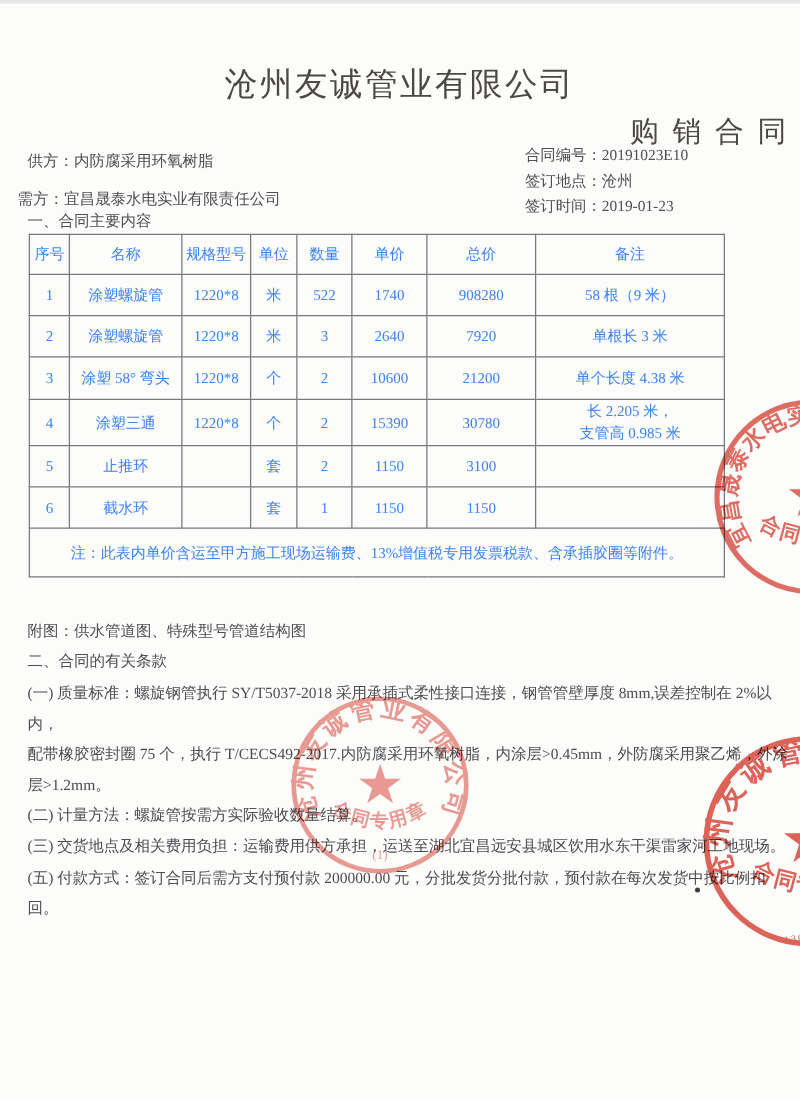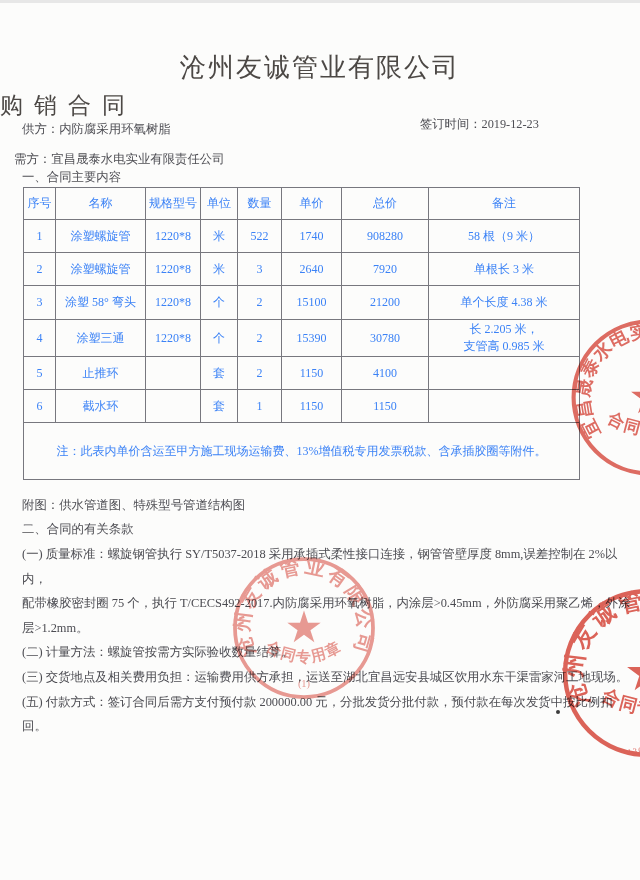--- a/index.html
+++ b/index.html
@@ -4,21 +4,21 @@
 <style>
   html,body{margin:0;padding:0;background:#ffffff;}
   .page{
     position:relative;width:640px;height:880px;overflow:hidden;
     background:#fcfcfb;color:#4e4e54;
     font-family:"Liberation Serif","DejaVu Serif",serif;
   }
   .edge-strip{position:absolute;left:0;top:0;width:640px;height:3px;background:#e7e7e7;}
   .abs{position:absolute;}
   .title1{left:0;top:50px;width:640px;text-align:center;font-size:26px;letter-spacing:2px;color:#4c4845;}
-  .title2{left:0;top:90px;width:640px;text-align:left;font-size:23px;letter-spacing:11px;color:#4c4845;}
+  .title2{left:0;top:90px;width:640px;text-align:right;font-size:23px;letter-spacing:11px;color:#4c4845;}
   .line{font-size:12.4px;white-space:nowrap;}
   .meta{left:420px;width:215px;line-height:20.5px;font-size:12.3px;}
   .meta div{white-space:nowrap;}
   table.goods{
     position:absolute;left:23px;top:187px;width:556px;
     border-collapse:collapse;table-layout:fixed;
     font-size:12px;color:#3b82f6;
   }
   table.goods td,table.goods th{
     border:1.2px solid #77777e;text-align:center;vertical-align:middle;
@@ -49,21 +49,23 @@
 <div class="page">
   <div class="edge-strip"></div>
 
   <div class="abs title1">沧州友诚管业有限公司</div>
   <div class="abs title2">购销合同</div>
 
   <div class="abs line" style="left:22px;top:121px;">供方：内防腐采用环氧树脂</div>
   <div class="abs line" style="left:14px;top:151px;">需方：宜昌晟泰水电实业有限责任公司</div>
 
   <div class="abs meta" style="top:114px;">
-    <div>签订时间：2019-12-23</div>
+    <div>合同编号：20191023E10</div>
+    <div>签订地点：沧州</div>
+    <div>签订时间：2019-01-23</div>
   </div>
 
   <div class="abs line" style="left:22px;top:169px;">一、合同主要内容</div>
 
   <table class="goods">
     <colgroup>
       <col style="width:32px">
         <col style="width:90px">
         <col style="width:55px">
         <col style="width:37px">
@@ -102,21 +104,21 @@
       <td>2640</td>
       <td>7920</td>
       <td>单根长 3 米</td>
     </tr>
     <tr style="height:34px">
       <td>3</td>
       <td>涂塑 58° 弯头</td>
       <td>1220*8</td>
       <td>个</td>
       <td>2</td>
-      <td>15100</td>
+      <td>10600</td>
       <td>21200</td>
       <td>单个长度 4.38 米</td>
     </tr>
     <tr style="height:34px">
       <td>4</td>
       <td>涂塑三通</td>
       <td>1220*8</td>
       <td>个</td>
       <td>2</td>
       <td>15390</td>
@@ -124,34 +126,34 @@
       <td>长 2.205 米，
 支管高 0.985 米</td>
     </tr>
     <tr style="height:33px">
       <td>5</td>
       <td>止推环</td>
       <td></td>
       <td>套</td>
       <td>2</td>
       <td>1150</td>
-      <td>4100</td>
+      <td>3100</td>
       <td></td>
     </tr>
     <tr style="height:33px">
       <td>6</td>
       <td>截水环</td>
       <td></td>
       <td>套</td>
       <td>1</td>
       <td>1150</td>
       <td>1150</td>
       <td></td>
     </tr>
-    <tr style="height:57px">
+    <tr style="height:39px">
       <td colspan="8" class="note-cell">注：此表内单价含运至甲方施工现场运输费、13%增值税专用发票税款、含承插胶圈等附件。</td>
     </tr>
   </tbody>
     </table>
 
   <div class="abs line" style="left:22px;top:497px;">附图：供水管道图、特殊型号管道结构图</div>
   <div class="abs line" style="left:22px;top:521px;">二、合同的有关条款</div>
 
   <div class="abs terms">
     <div class="term">(一) 质量标准：螺旋钢管执行 SY/T5037-2018 采用承插式柔性接口连接，钢管管壁厚度 8mm,误差控制在 2%以内，

